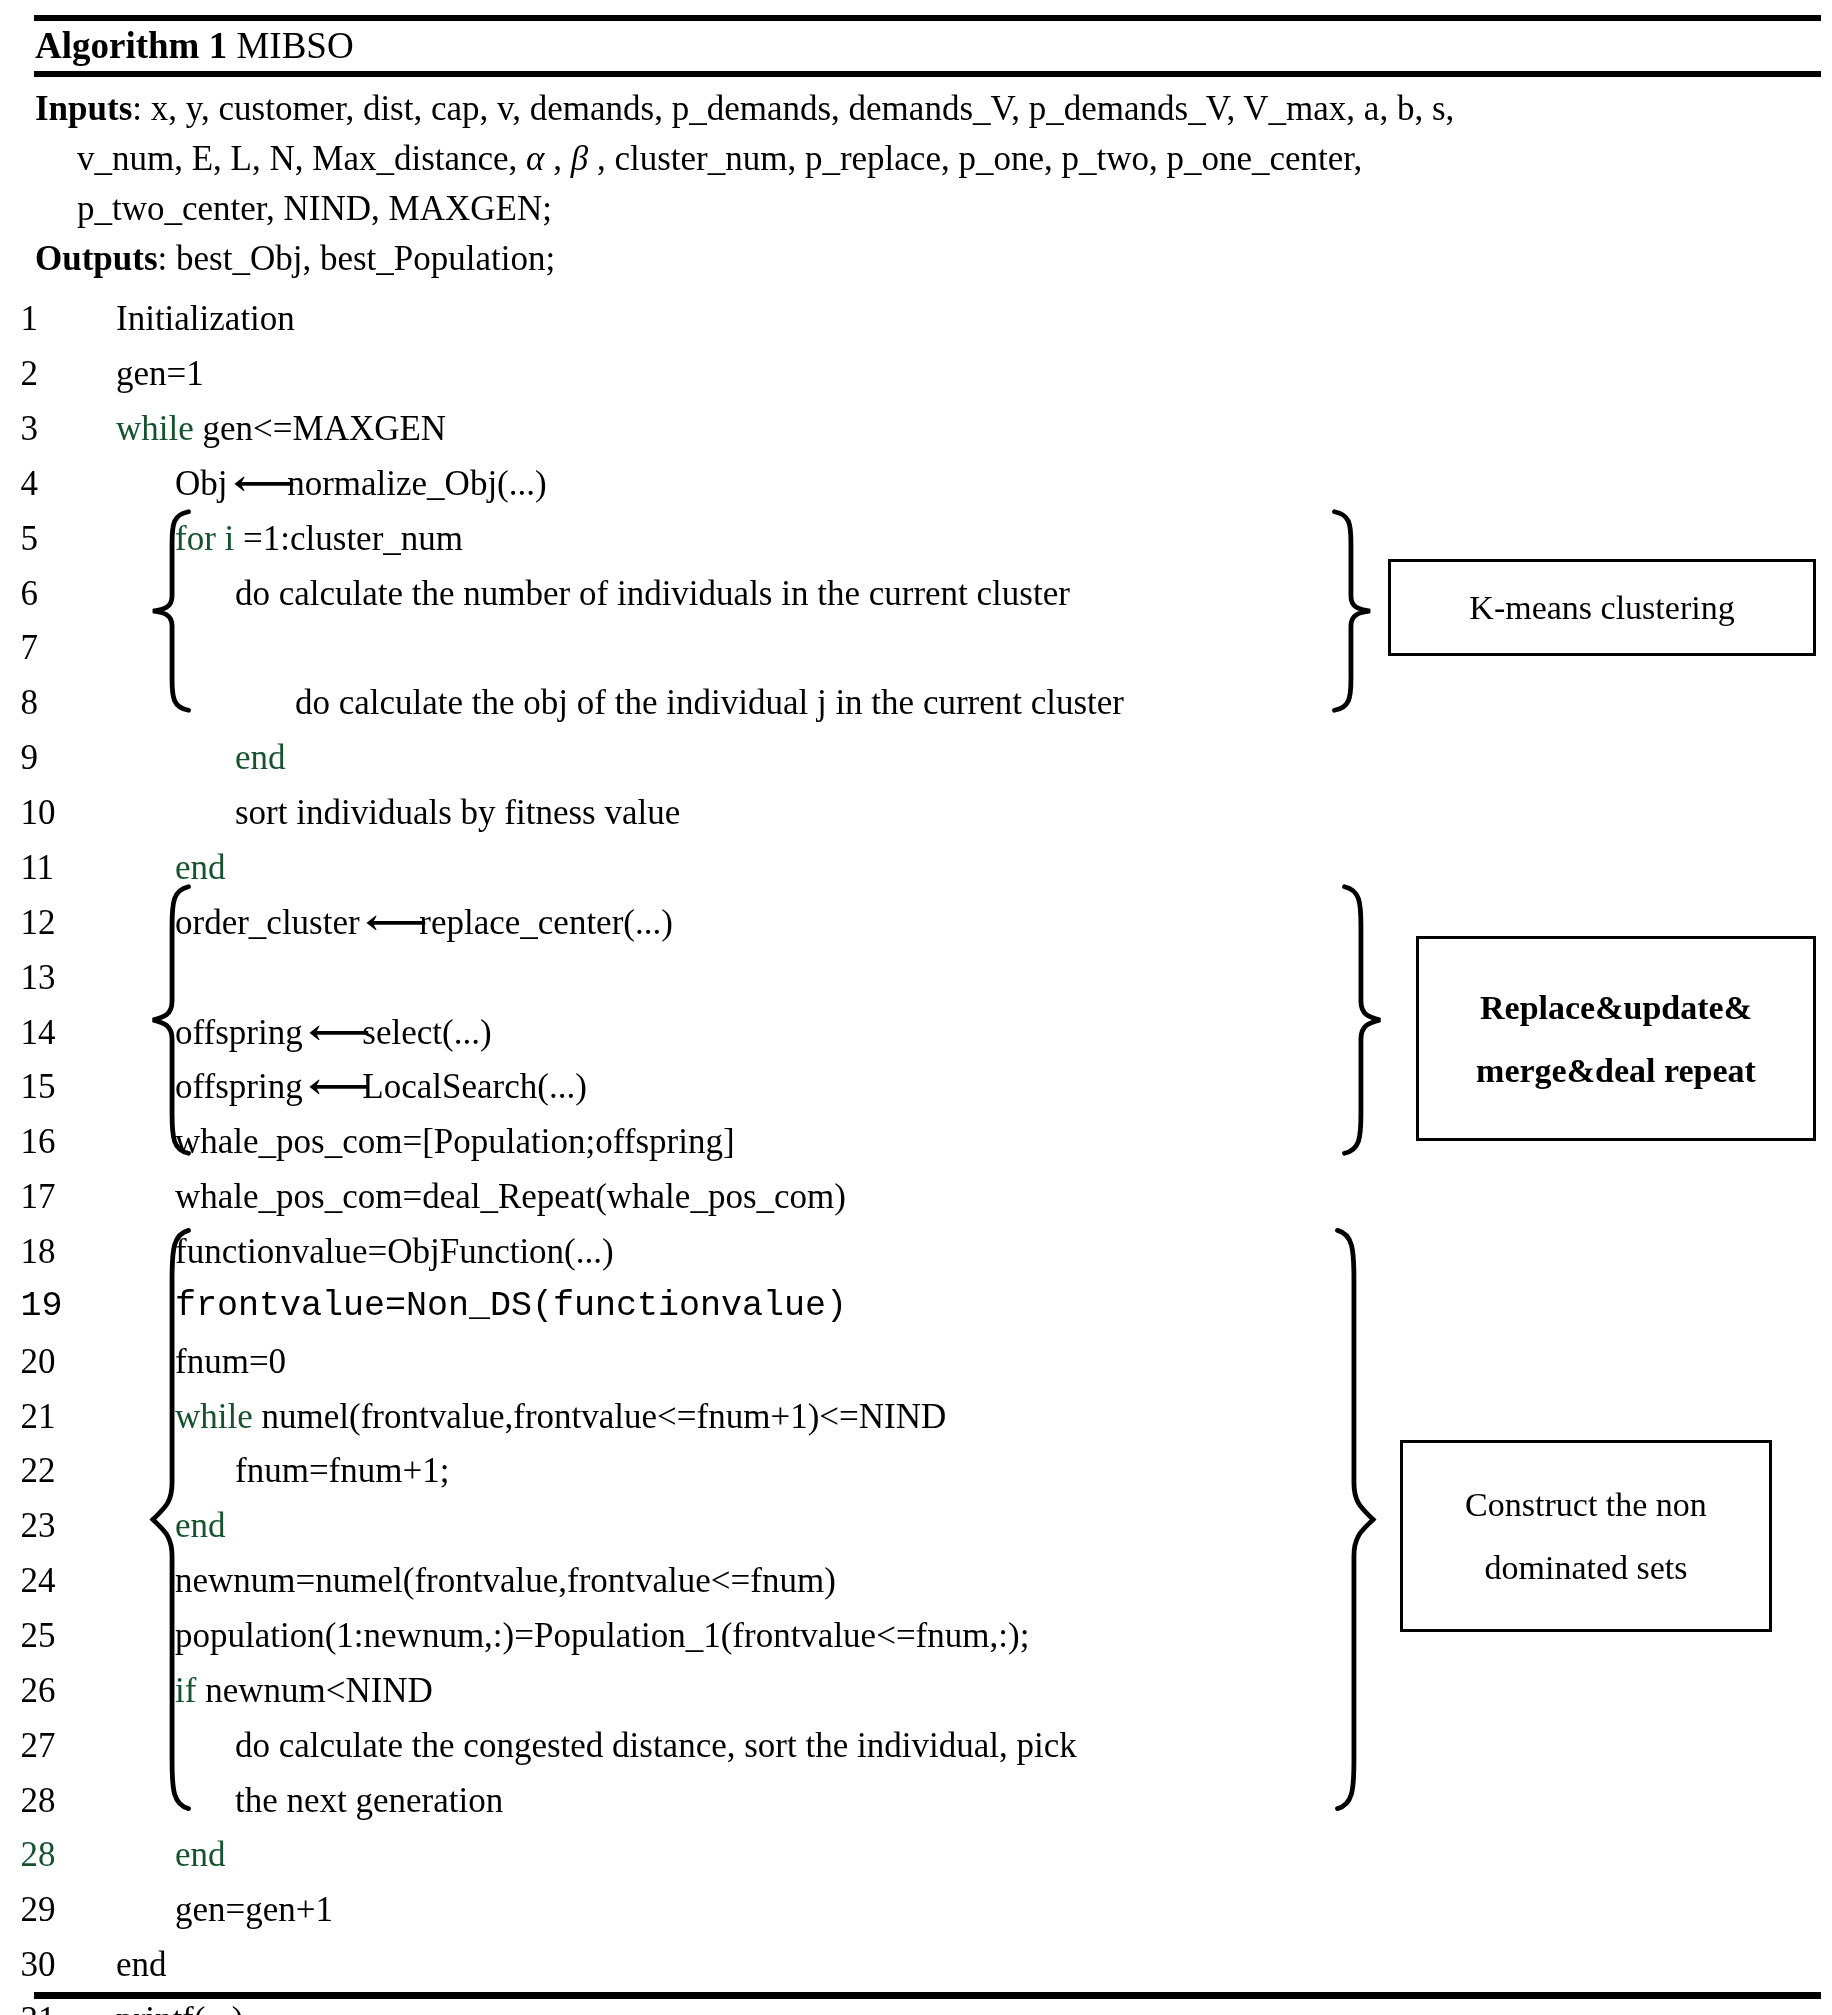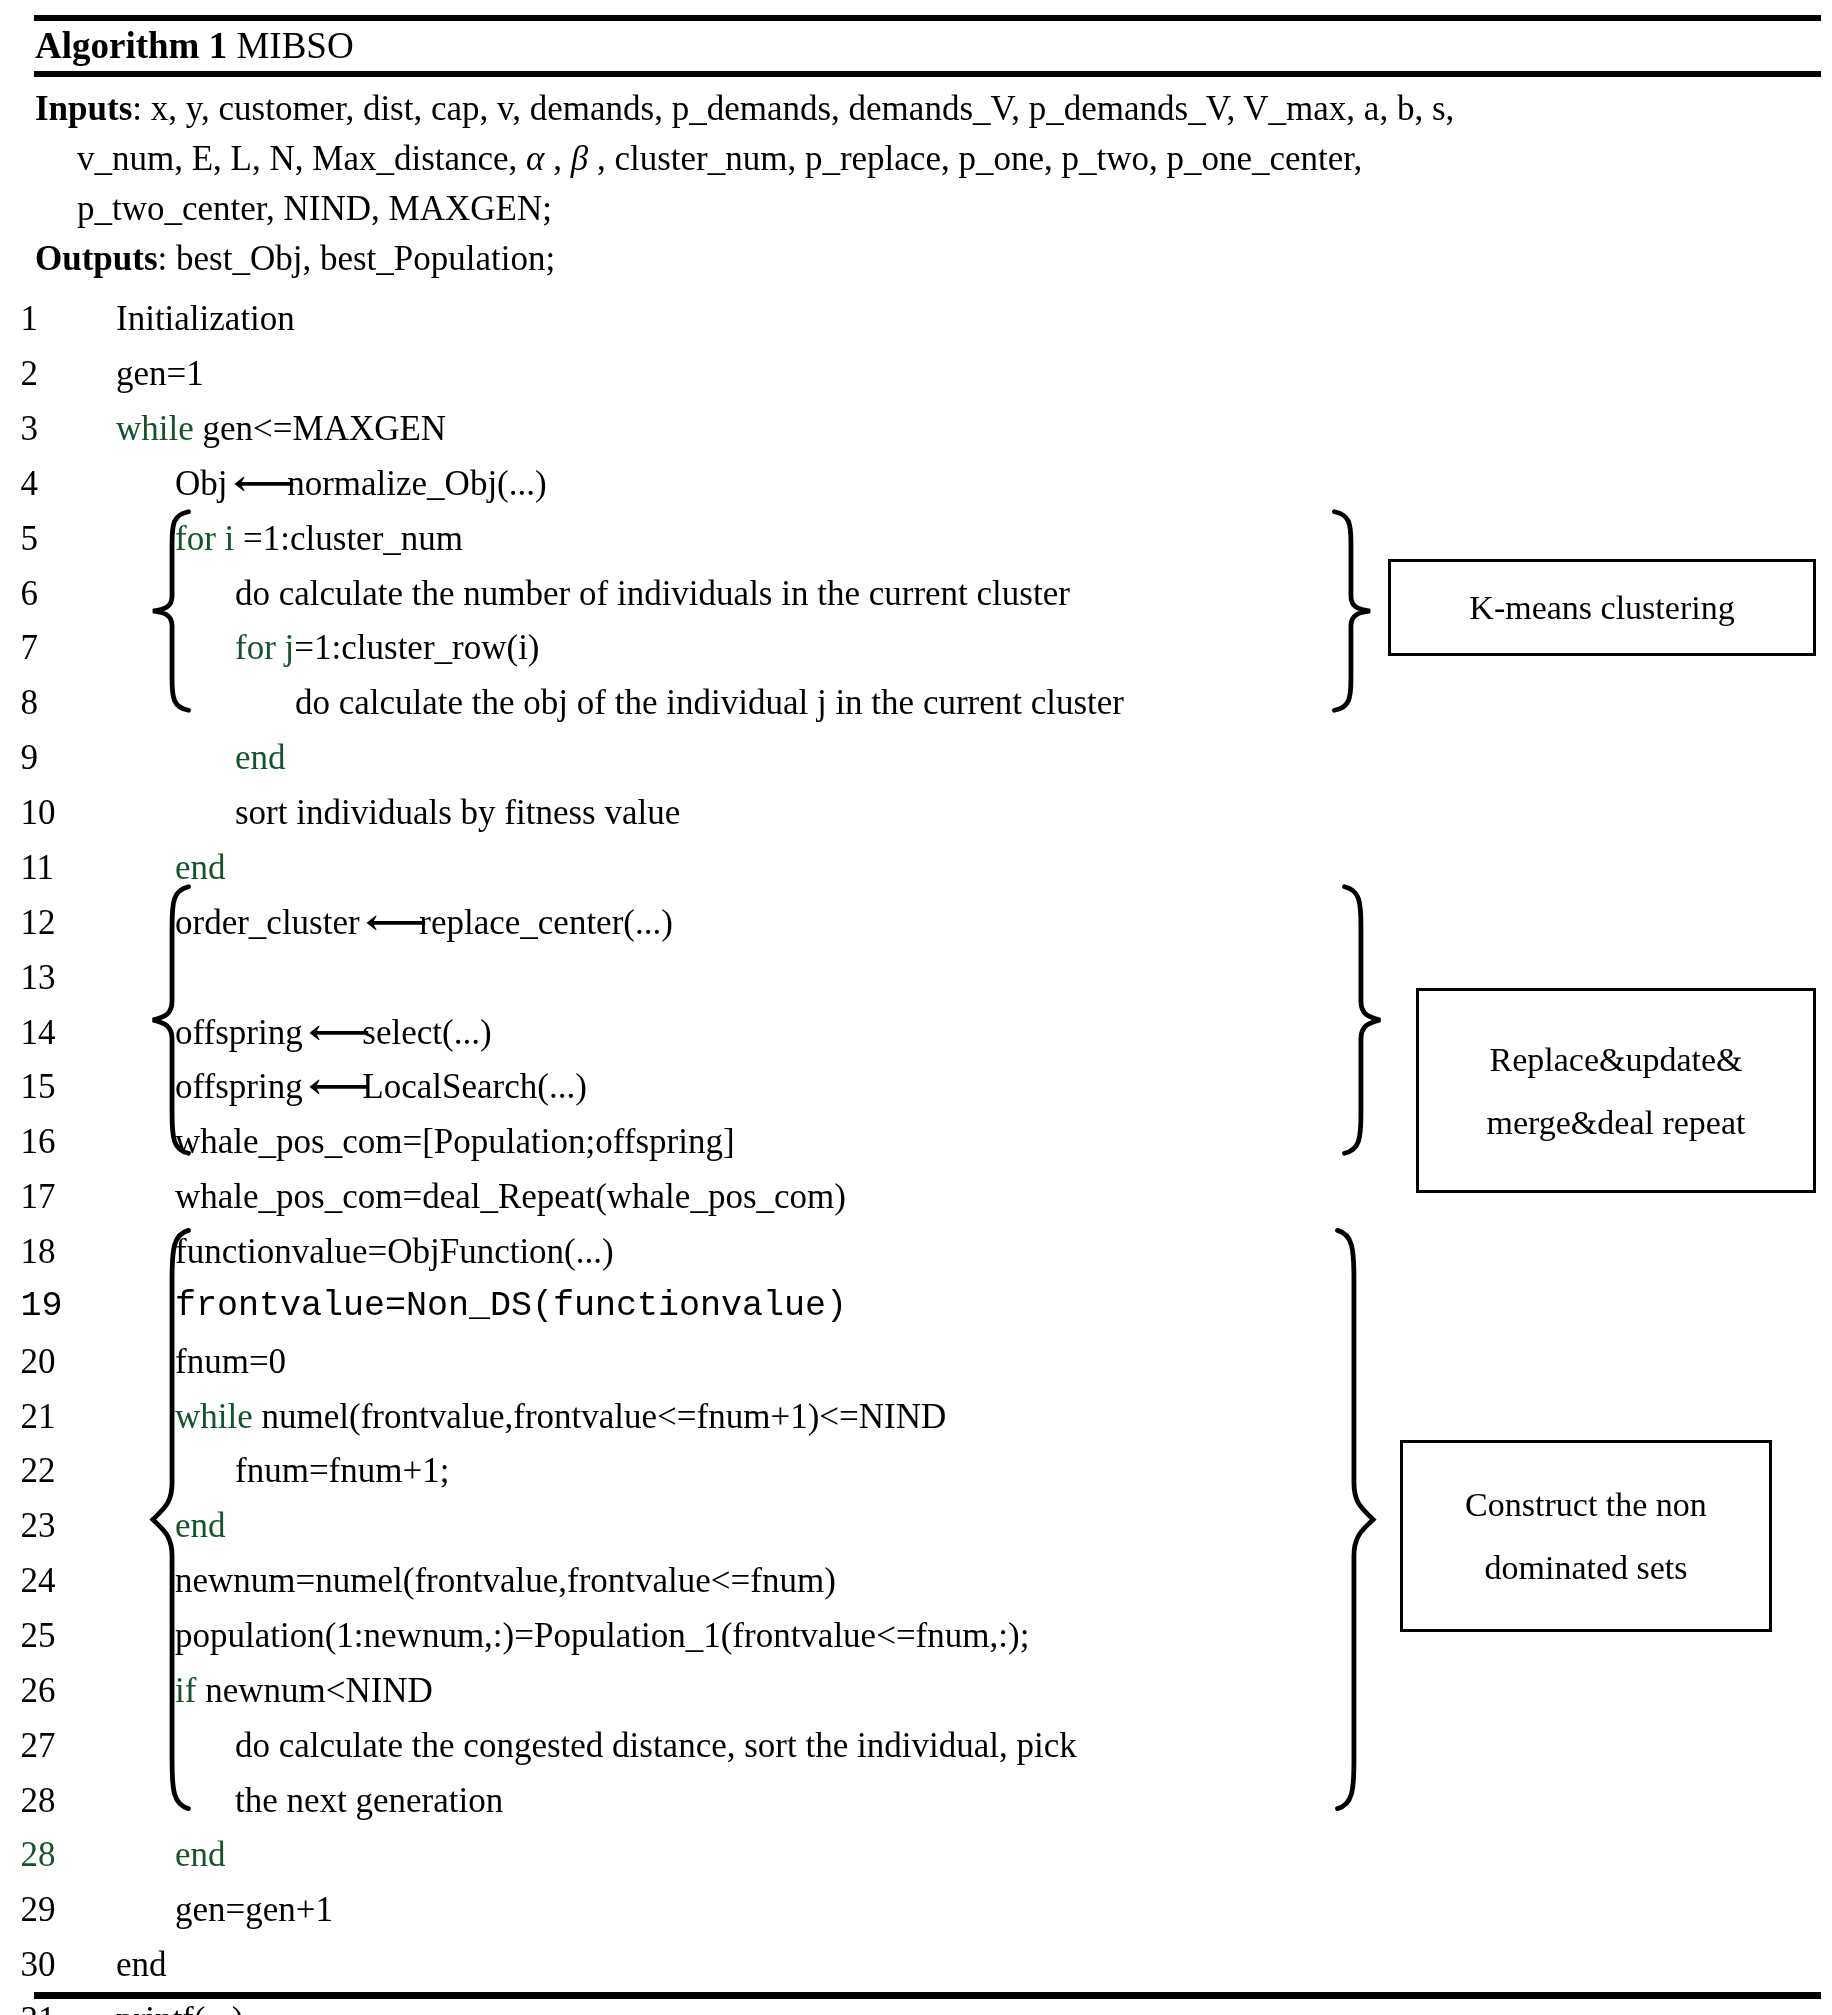--- a/index.html
+++ b/index.html
@@ -153,21 +153,20 @@
       <div class="line" style="top: 512px;">
         <div class="lineno">5</div>
         <div class="linetext" style="left: 175px;"><span class="blue">for i</span><span> =1:cluster_num</span></div>
       </div>
       <div class="line" style="top: 567px;">
         <div class="lineno">6</div>
         <div class="linetext" style="left: 235px;"><span>do calculate the number of individuals in the current cluster</span></div>
       </div>
       <div class="line" style="top: 621px;">
         <div class="lineno">7</div>
-        <div class="linetext" style="left: 235px;"><span class="blue">for j</span><span>=1:cluster_row(i)</span></div>
       </div>
       <div class="line" style="top: 676px;">
         <div class="lineno">8</div>
         <div class="linetext" style="left: 295px;"><span>do calculate the obj of the individual j in the current cluster</span></div>
       </div>
       <div class="line" style="top: 731px;">
         <div class="lineno">9</div>
         <div class="linetext" style="left: 235px;"><span class="blue">end</span><span></span></div>
       </div>
       <div class="line" style="top: 786px;">
@@ -284,21 +283,21 @@
   </svg>
 
   <svg class="brace" style="left:1332px; top:1227px; width:48px; height:585px;" viewBox="0 0 70 860" preserveAspectRatio="none">
     <path d="M8 5 C 30 11 32 32 32 76 L32 376 C32 406 44 414 60 430 C44 446 32 454 32 484 L32 784 C32 828 30 849 8 855" fill="none" stroke="#000" stroke-width="7" stroke-linecap="round"></path>
   </svg>
 
   <div class="annot-box" style="left:1388px; top:559px; width:428px; height:97px;">
     <div>K-means clustering</div>
   </div>
 
-  <div class="annot-box" style="left:1416px; top:988px; width:400px; height:205px;">
+  <div class="annot-box" style="left:1416px; top:936px; width:400px; height:205px;font-weight:bold;">
     <div>Replace&amp;update&amp;</div>
     <div>merge&amp;deal repeat</div>
   </div>
 
   <div class="annot-box" style="left:1400px; top:1440px; width:372px; height:192px;">
     <div>Construct the non</div>
     <div>dominated sets</div>
   </div>
 
 </div>

